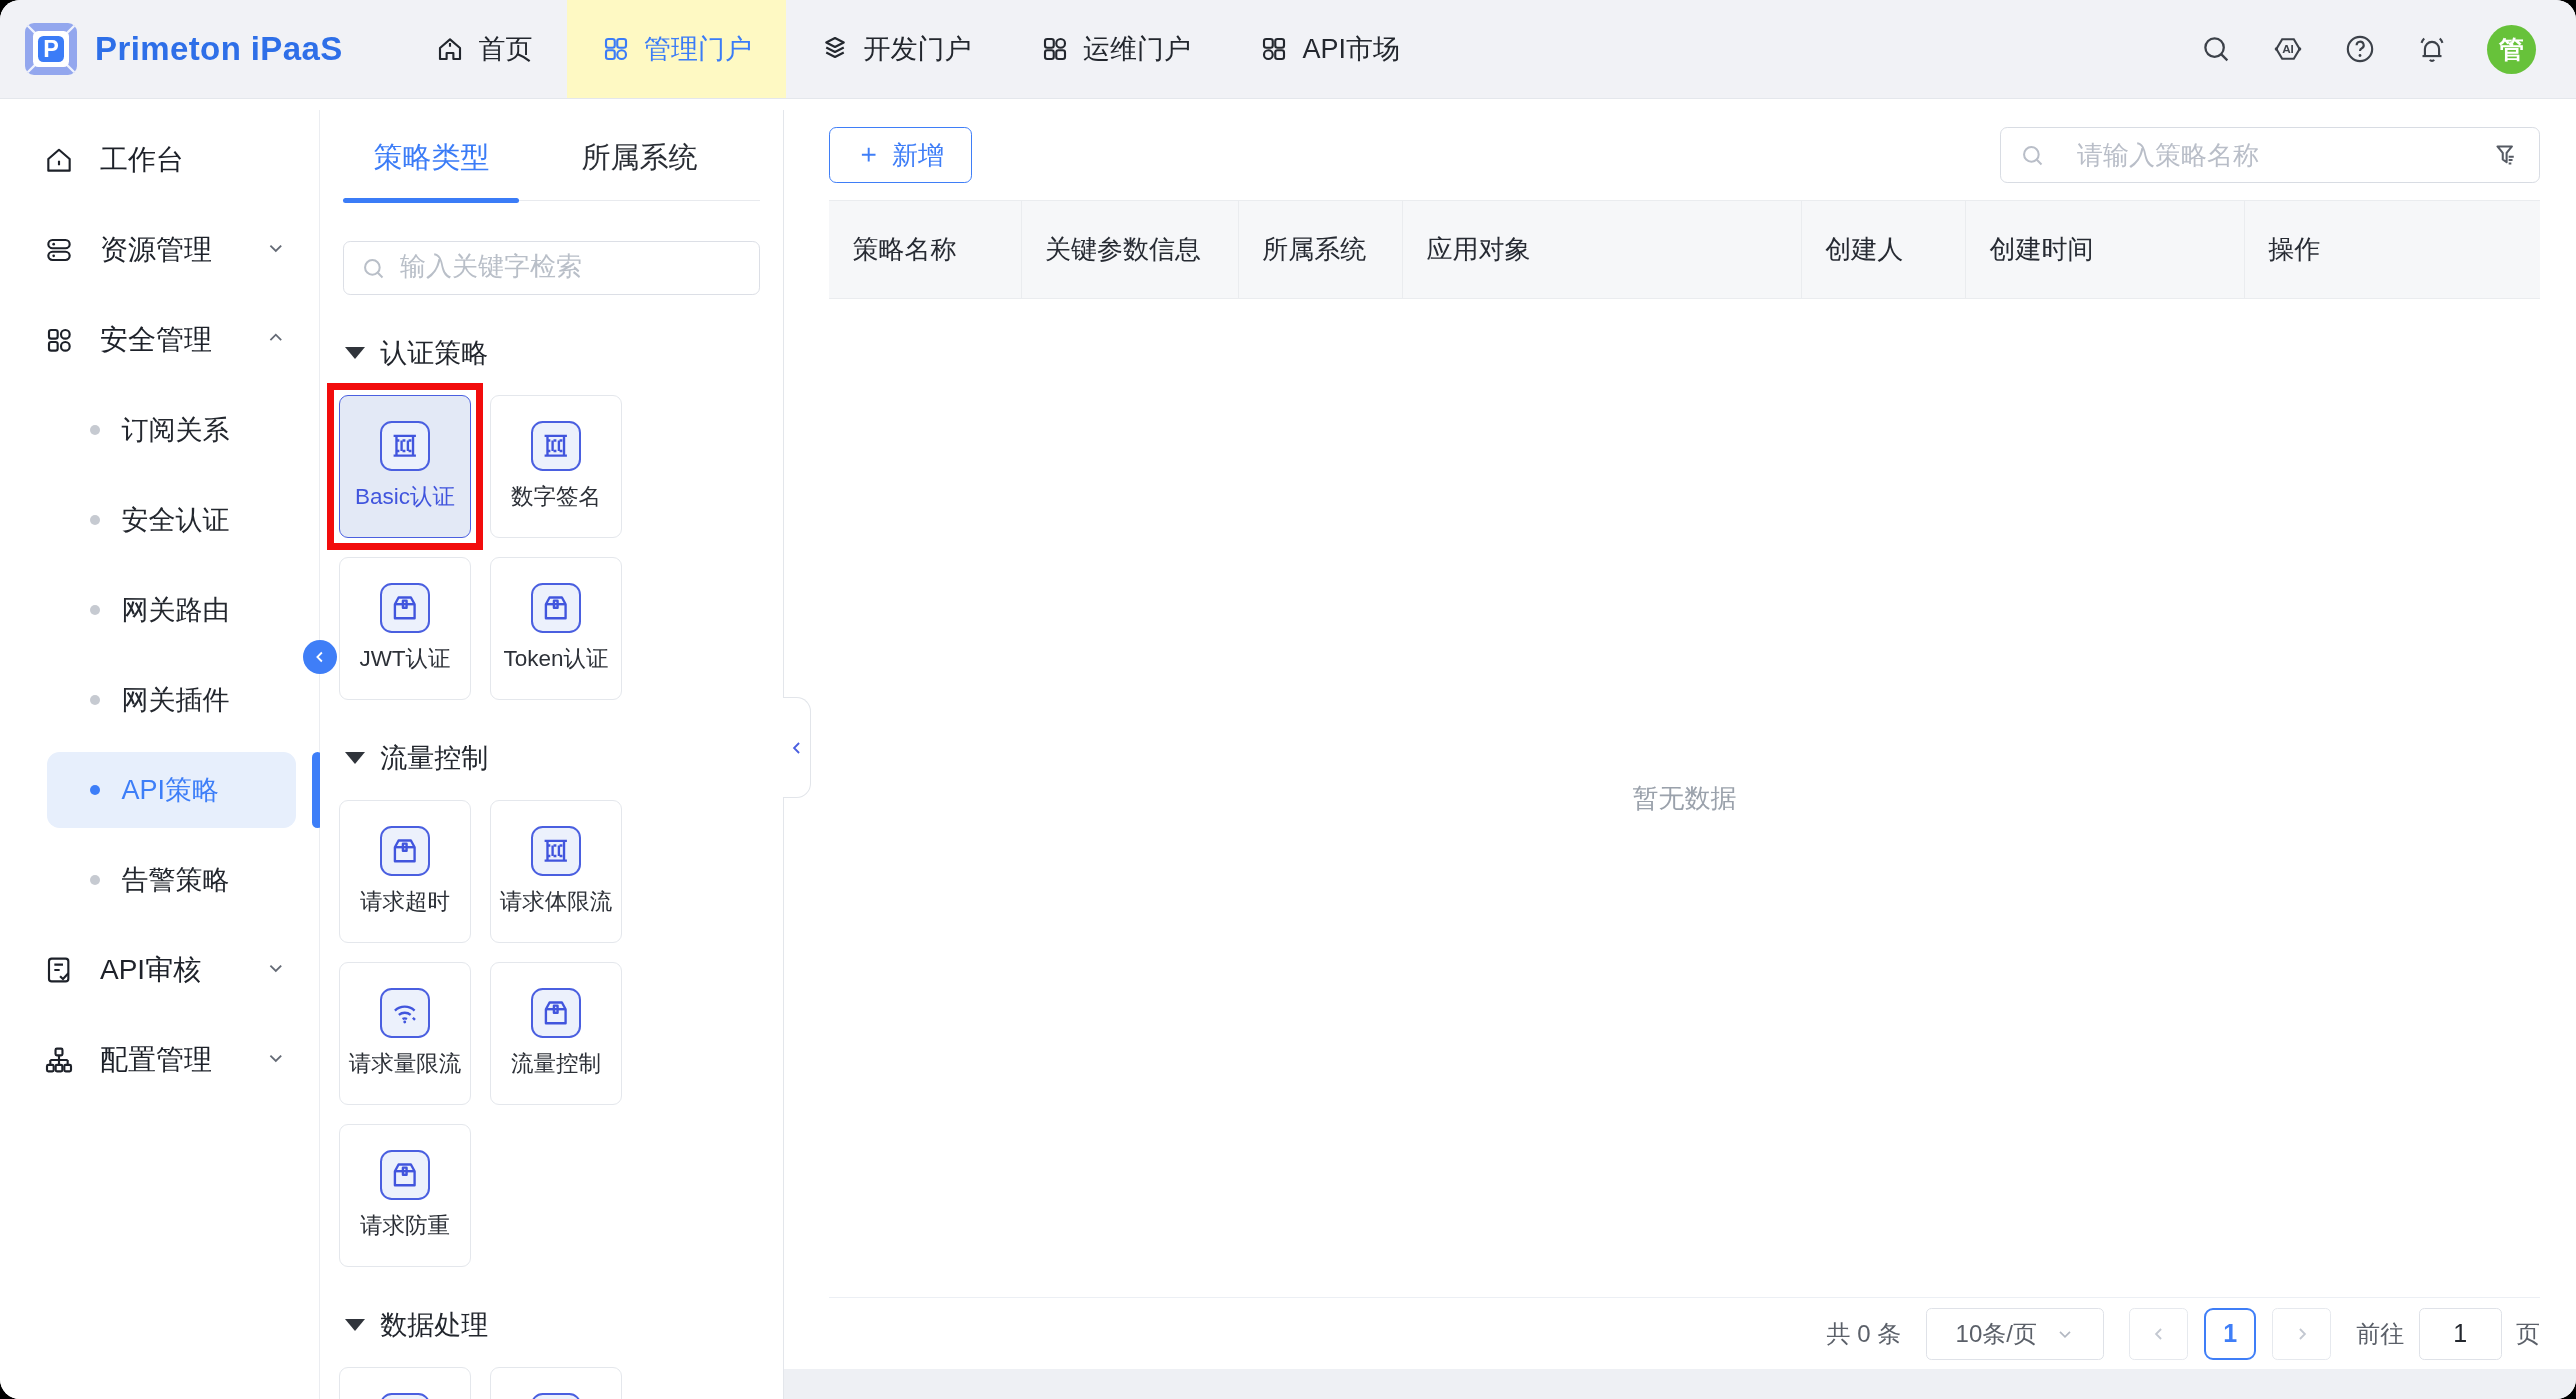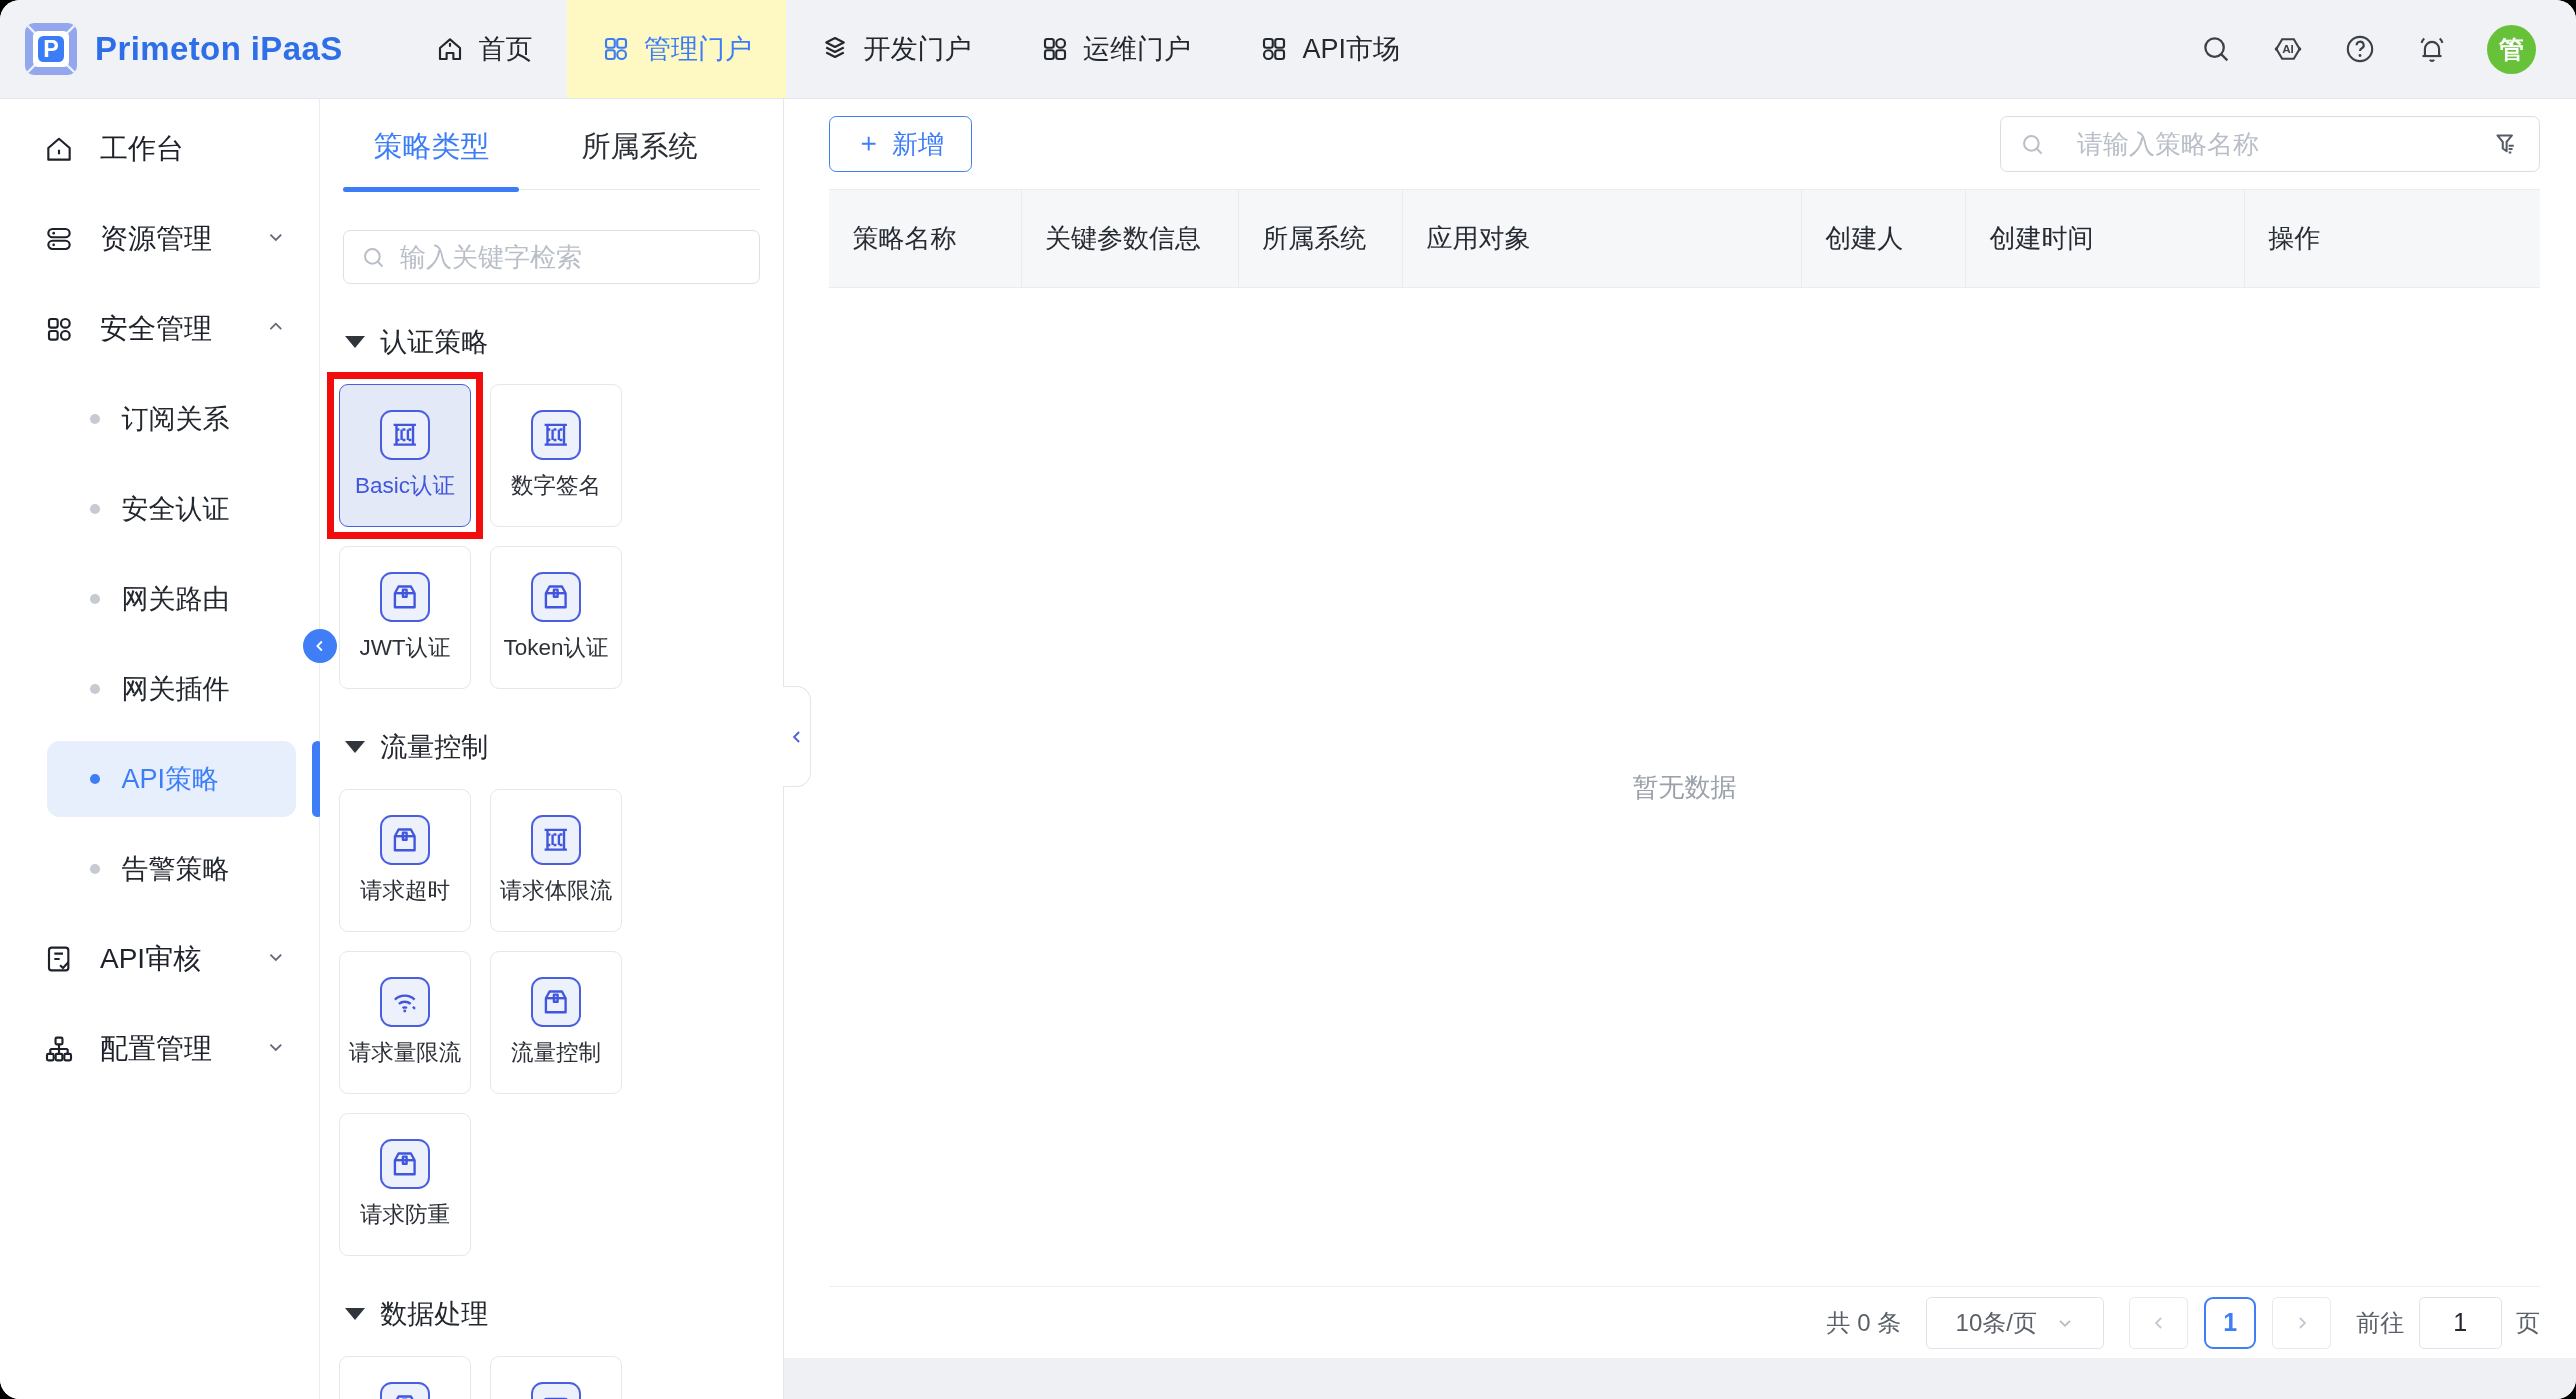--- a/index.html
+++ b/index.html
@@ -25,21 +25,21 @@
               font-size:27px; color:#23272e; cursor:pointer; white-space:nowrap; }
   .nav-item svg { width:30px; height:30px; }
   .nav-item.active { background:#fef9c3; color:#3b7cf7; }
   .topbar-right { margin-left:auto; display:flex; align-items:center; gap:38px; padding-right:40px; }
   .topbar-right .tb-icon { width:34px; height:34px; color:#3c4149; display:flex; }
   .topbar-right svg { width:34px; height:34px; }
   .avatar { width:49px; height:49px; border-radius:50%; background:#67c23a; color:#fff;
             display:flex; align-items:center; justify-content:center; font-size:25px; font-weight:bold; }
 
   
-  .app-body { flex:1; display:flex; min-height:0; }
+  .app-body { flex:1; display:flex; min-height:0;margin-top:11px; }
 
   
   .sidebar { width:320px; flex:none; background:#fff; border-right:1.8px solid #ebedf1;
              position:relative; padding-top:4.5px; }
   .menu-item { height:90px; display:flex; align-items:center; gap:25px;
                padding:0 32px 0 43px; font-size:28px; color:#1d2129; cursor:pointer; }
   .menu-item svg { width:32px; height:32px; flex:none; }
   .menu-item .chev { margin-left:auto; color:#646a75; }
   .menu-item .chev svg { width:21.6px; height:21.6px; }
   .sub-item { height:90px; display:flex; align-items:center; gap:21.6px;
@@ -56,21 +56,21 @@
            position:relative; }
   .tabs { display:flex; margin:0 23.4px; height:91px; align-items:flex-end;
           border-bottom:1.8px solid #e8eaee; }
   .tab { min-width:176px; margin-right:32px; text-align:center; font-size:29px; color:#2a2e35;
          padding-bottom:22.5px; position:relative; cursor:pointer; }
   .tab.active { color:#3b7cf7; }
   .tab.active::after { content:""; position:absolute; left:0; right:0; bottom:-2.7px;
                        height:4.5px; background:#3b7cf7; border-radius:2.7px; }
   .panel-search { margin:40px 23.4px 0; height:54px; border:1.8px solid #dcdfe6; border-radius:7.2px;
                   display:flex; align-items:center; gap:12.6px; padding:0 16px;
-                  color:#b9bfc8; background:#fff; }
+                  color:#b9bfc8; background:#fff;font-family:Liberation Mono, monospace; }
   .panel-search svg { width:27px; height:27px; color:#b9bfc8; flex:none; }
   .panel-search input { border:none; outline:none; flex:1; font-size:26px;
                         font-family:inherit; color:#303133; background:transparent; }
   .panel-search input::placeholder { color:#b9bfc8; }
   .section-head { display:flex; align-items:center; gap:15.3px; margin:40px 0 0 25px;
                   font-size:27px; color:#22262d; cursor:pointer; }
   .tri { width:0; height:0; border-left:10px solid transparent; border-right:10px solid transparent;
          border-top:12.6px solid #30343b; flex:none; }
   .cards { display:flex; flex-wrap:wrap; gap:19px; margin:24px 18px 0 19px; }
   .card { position:relative; width:132px; height:143px; background:#fff;

